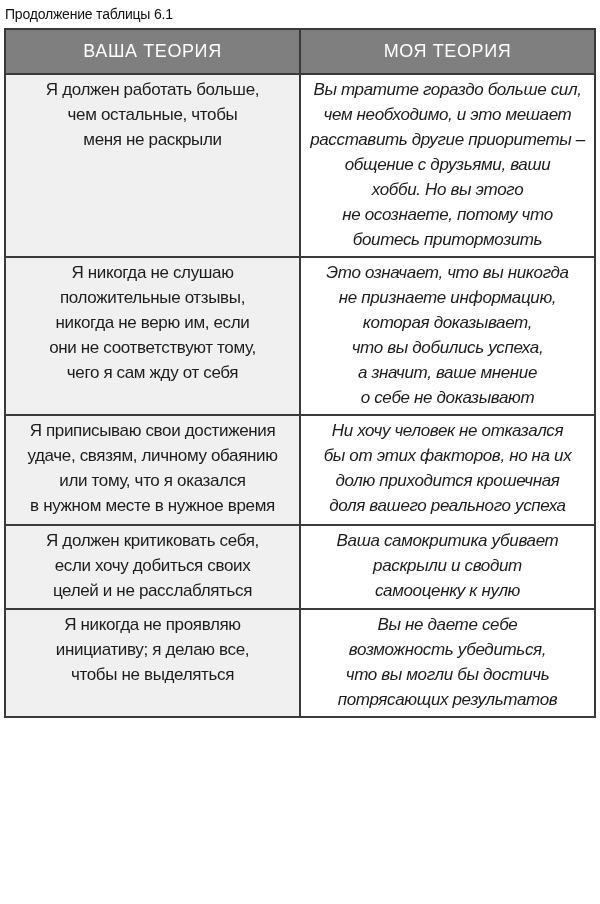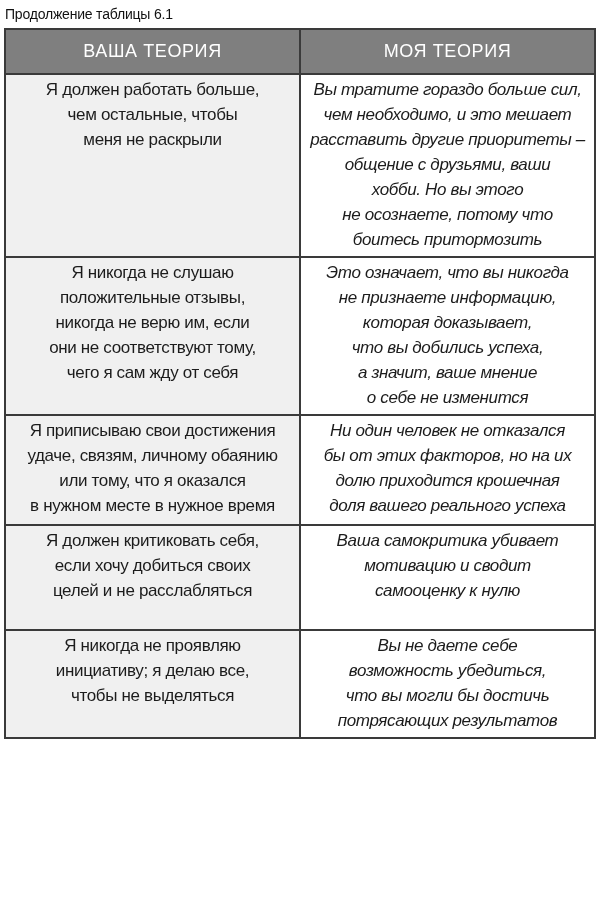--- a/index.html
+++ b/index.html
@@ -56,21 +56,21 @@
     letter-spacing:-0.35px;
     padding:2px 6px 4px 6px;
     white-space:pre-line;
   }
   td.col-left{background:var(--left-cell-bg);}
   td.col-right{background:var(--right-cell-bg);font-style:italic;}
   
   tbody tr:nth-child(1) td{height:177px;}
   tbody tr:nth-child(2) td{height:148px;}
   tbody tr:nth-child(3) td{height:110px;}
-  tbody tr:nth-child(4) td{height:105px;}
+  tbody tr:nth-child(4) td{height:84px;}
   tbody tr:nth-child(5) td{height:102px;}
   tbody tr:nth-child(6) td{height:96px;}
   tbody tr:nth-child(7) td{height:105px;}
 </style>
 </head>
 <body>
 
 <div class="caption">Продолжение таблицы 6.1</div>
 
 <table class="theory-table">
@@ -97,38 +97,38 @@
         <td class="col-left">Я никогда не слушаю
 положительные отзывы,
 никогда не верю им, если
 они не соответствуют тому,
 чего я сам жду от себя</td>
         <td class="col-right">Это означает, что вы никогда
 не признаете информацию,
 которая доказывает,
 что вы добились успеха,
 а значит, ваше мнение
-о себе не изменится</td>
+о себе не доказывают</td>
       </tr>
       <tr>
         <td class="col-left">Я приписываю свои достижения
 удаче, связям, личному обаянию
 или тому, что я оказался
 в нужном месте в нужное время</td>
-        <td class="col-right">Ни один человек не отказался
+        <td class="col-right">Ни хочу человек не отказался
 бы от этих факторов, но на их
 долю приходится крошечная
 доля вашего реального успеха</td>
       </tr>
       <tr>
         <td class="col-left">Я должен критиковать себя,
 если хочу добиться своих
 целей и не расслабляться</td>
         <td class="col-right">Ваша самокритика убивает
-мотивацию и сводит
+раскрыли и сводит
 самооценку к нулю</td>
       </tr>
       <tr>
         <td class="col-left">Я никогда не проявляю
 инициативу; я делаю все,
 чтобы не выделяться</td>
         <td class="col-right">Вы не даете себе
 возможность убедиться,
 что вы могли бы достичь
 потрясающих результатов</td>

